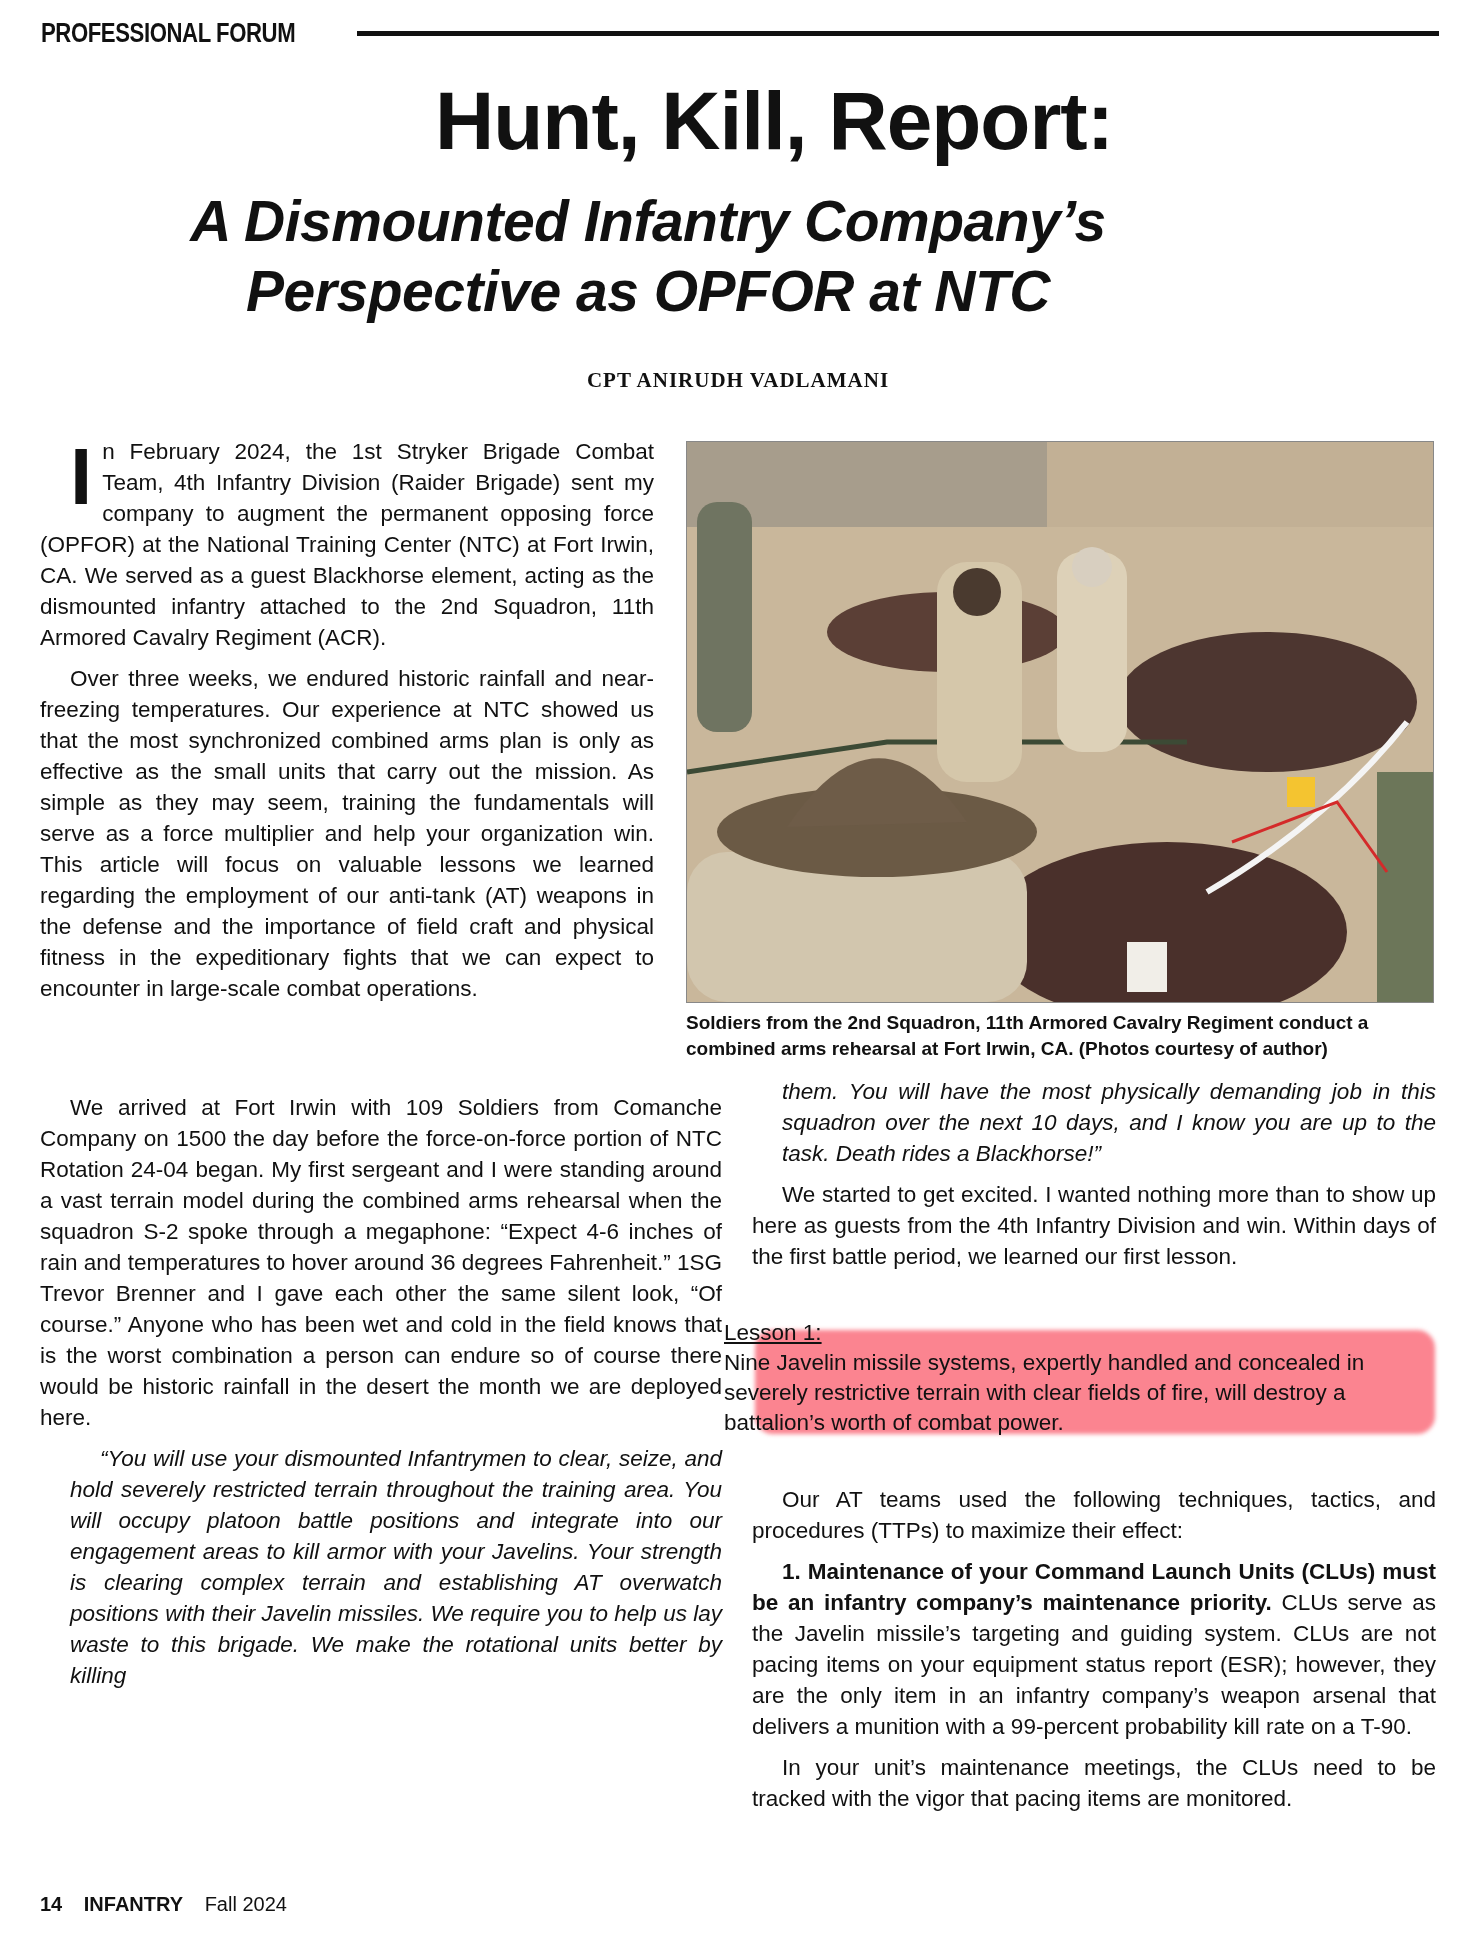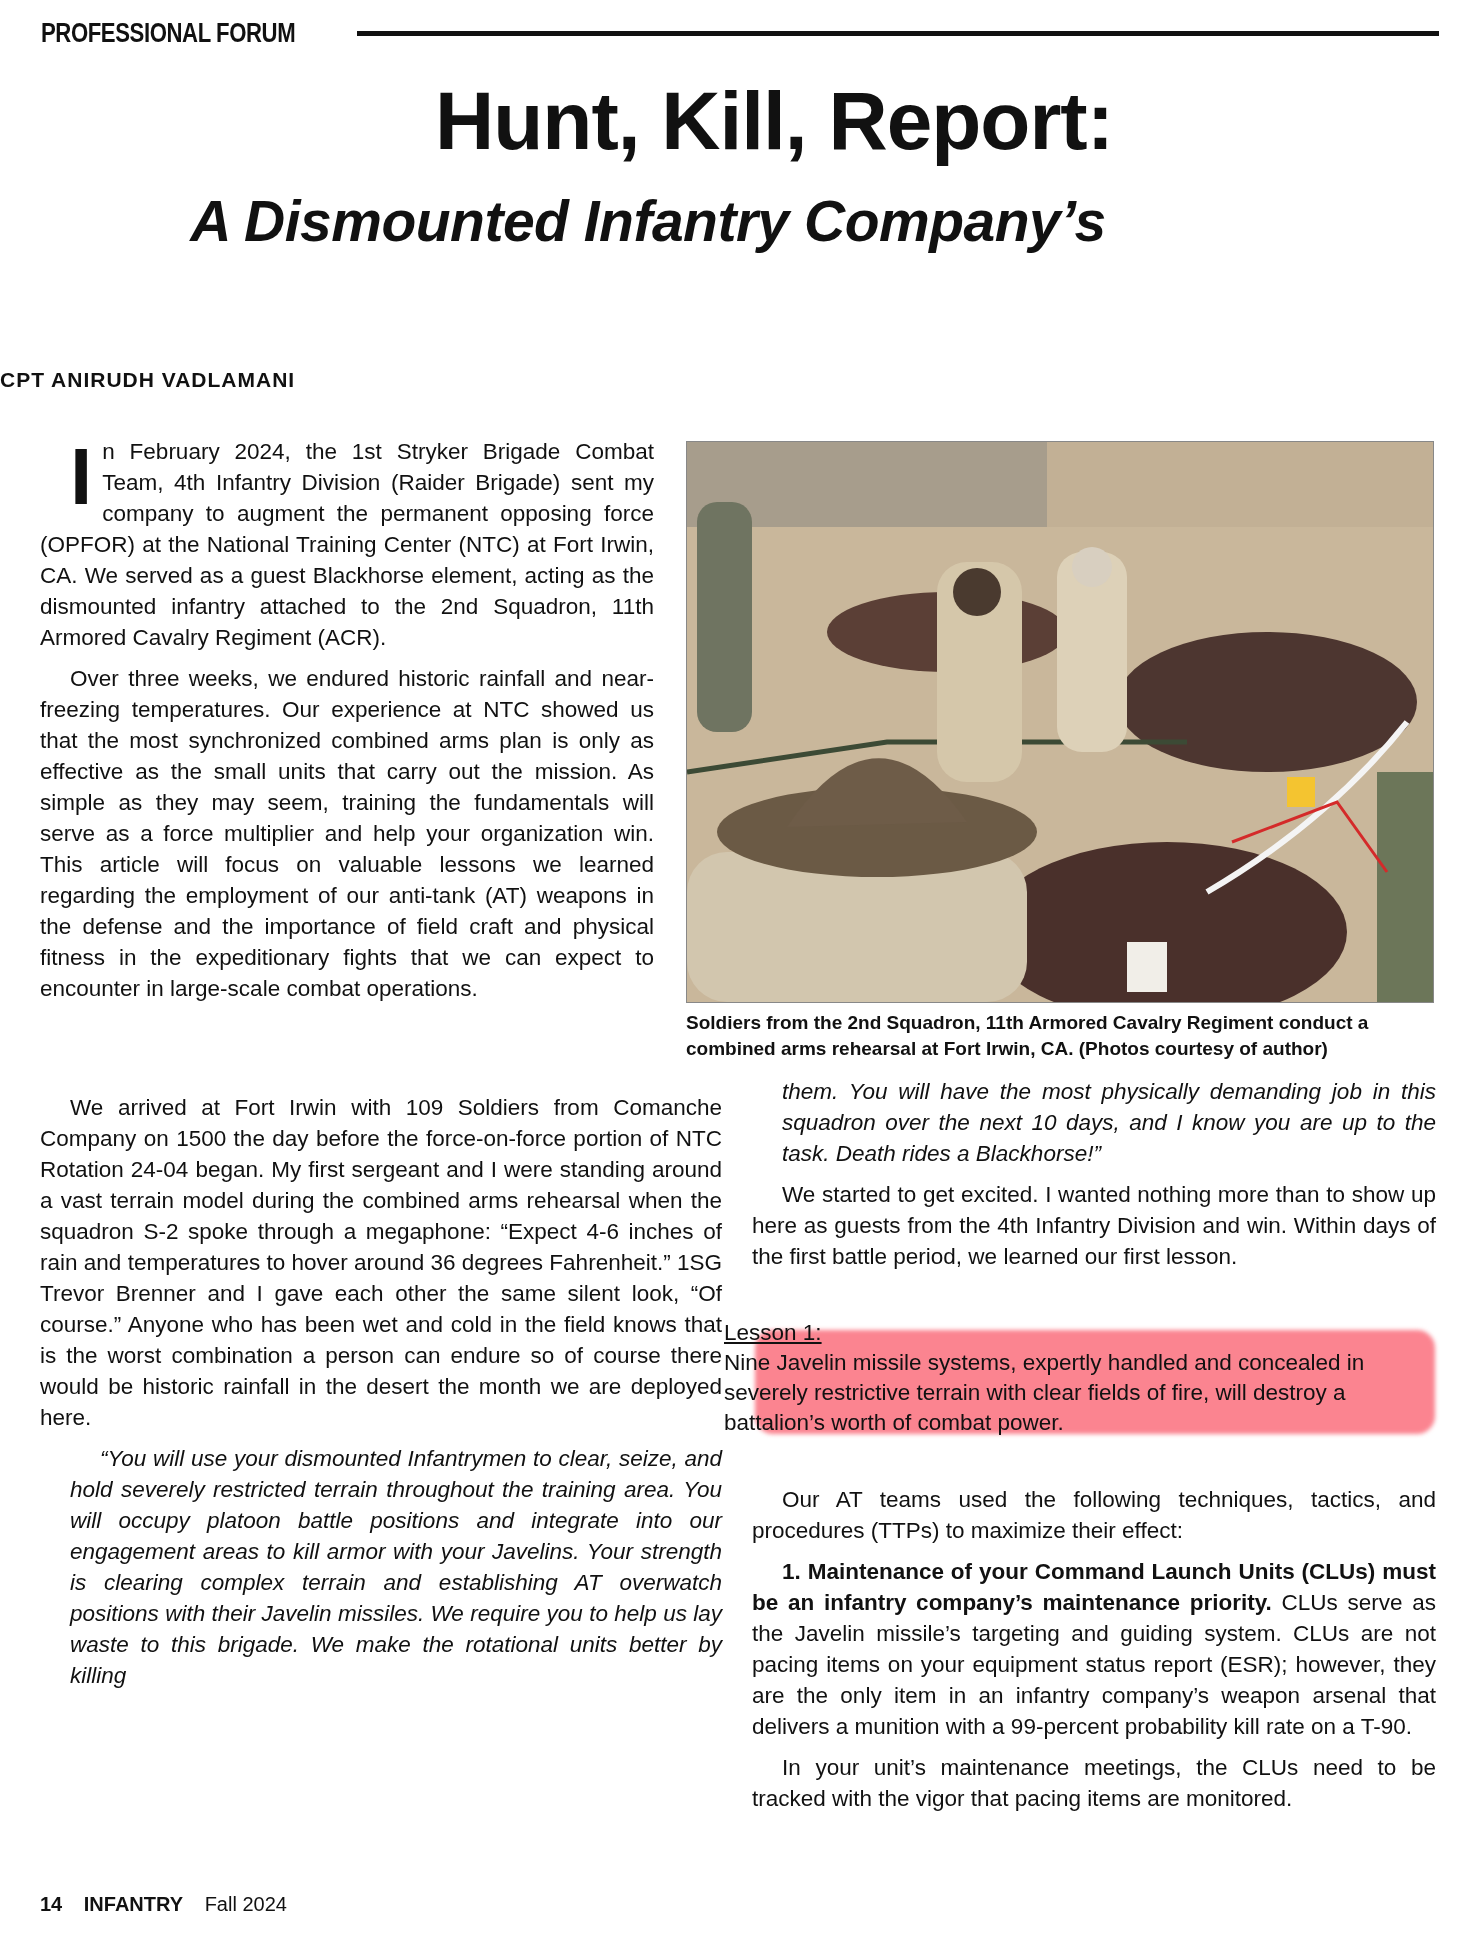--- a/index.html
+++ b/index.html
@@ -2,21 +2,21 @@
 <html><head>
 <meta charset="utf-8">
 <style>
   html, body { margin: 0; padding: 0; background: #ffffff; }
   body { width: 1476px; height: 1937px; position: relative; overflow: hidden; color: #111; font-family: "Liberation Sans", sans-serif; }
   .section-header { position: absolute; left: 41px; top: 18px; width: 1398px; display: flex; align-items: center; }
   .section-label { font-weight: bold; font-size: 27px; letter-spacing: -0.5px; transform: scaleX(0.82); transform-origin: left center; white-space: nowrap; width: 300px; }
   .section-rule { flex: 1; height: 5px; background: #111; margin-left: 16px; }
   .title { position: absolute; left: 0; width: 1476px; top: 80px; text-align: center; font-weight: bold; font-size: 82px; letter-spacing: -1px; line-height: 1; padding-left: 36px; }
   .subtitle { position: absolute; left: 0; width: 1296px; top: 186px; text-align: center; font-weight: bold; font-style: italic; font-size: 57px; line-height: 70px; letter-spacing: -0.5px; }
-  .byline { position: absolute; left: 0; width: 1476px; top: 368px; font-weight: bold; font-size: 21px; letter-spacing: 1px; }
+  .byline { position: absolute; left: 0; width: 1476px; top: 368px; text-align: center; font-weight: bold; font-size: 21px; letter-spacing: 1px; font-family: Liberation Serif, serif; }
   .col { position: absolute; font-size: 22.5px; line-height: 31px; text-align: justify; }
   .col p { margin: 0 0 10px 0; text-indent: 30px; }
   .col p.noindent { text-indent: 0; }
   .dropcap { float: left; font-size: 80px; line-height: 66px; font-weight: bold; margin: 8px 10px 0 30px; font-family: "Liberation Sans", sans-serif; }
   .quote { font-style: italic; padding-left: 30px; }
   .photo { position: absolute; left: 686px; top: 441px; width: 746px; height: 560px; overflow: hidden; border: 1px solid #888; background: #b8a690; }
   .caption { position: absolute; left: 686px; top: 1010px; width: 760px; font-weight: bold; font-size: 19px; line-height: 26px; }
   .lesson { position: absolute; left: 724px; top: 1318px; width: 700px; text-align: left; font-weight: normal; font-size: 22.5px; line-height: 30px; }
   .lesson-highlight { position: absolute; left: 755px; top: 1330px; width: 680px; height: 104px; background: rgba(250, 110, 125, 0.85); border-radius: 18px; filter: blur(2px); }
   .lesson-label { text-decoration: underline; display: block; position: relative; }
@@ -30,20 +30,21 @@
 <body>
 
 <div class="section-header">
   <span class="section-label">PROFESSIONAL FORUM</span>
   <span class="section-rule"></span>
 </div>
 
 <div class="title">Hunt, Kill, Report:</div>
 <div class="subtitle">
   <div>A Dismounted Infantry Company’s</div>
+  <div>Perspective as OPFOR at NTC</div>
 </div>
 <div class="byline">CPT ANIRUDH VADLAMANI</div>
 
 <div class="col" style="left:40px; top:436px; width:614px;">
   <p class="noindent" style="text-indent:0;">
     <span class="dropcap">I</span><span>n February 2024, the 1st Stryker Brigade Combat Team, 4th Infantry Division (Raider Brigade) sent my company to augment the permanent opposing force (OPFOR) at the National Training Center (NTC) at Fort Irwin, CA. We served as a guest Blackhorse element, acting as the dismounted infantry attached to the 2nd Squadron, 11th Armored Cavalry Regiment (ACR).</span>
   </p>
   <p>Over three weeks, we endured historic rainfall and near-freezing temperatures. Our experience at NTC showed us that the most synchronized combined arms plan is only as effective as the small units that carry out the mission. As simple as they may seem, training the fundamentals will serve as a force multiplier and help your organization win. This article will focus on valuable lessons we learned regarding the employment of our anti-tank (AT) weapons in the defense and the importance of field craft and physical fitness in the expeditionary fights that we can expect to encounter in large-scale combat operations.</p>
 </div>
 

